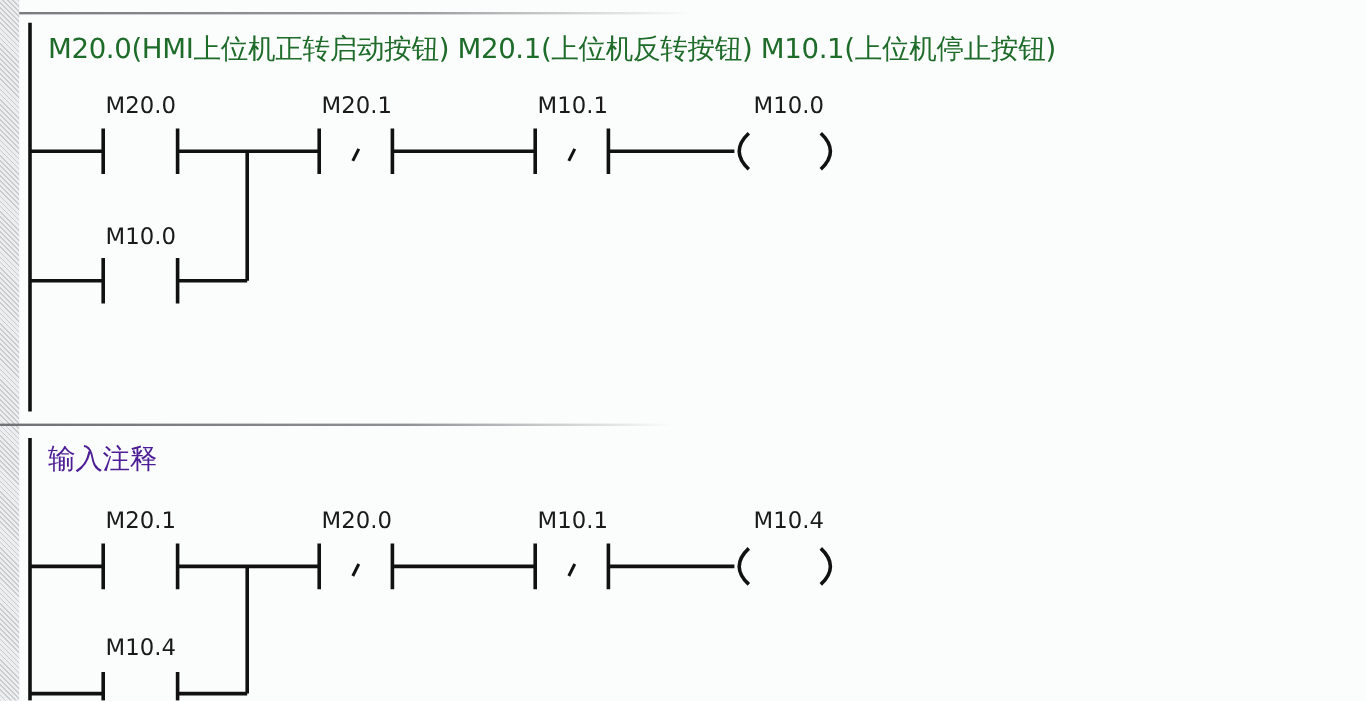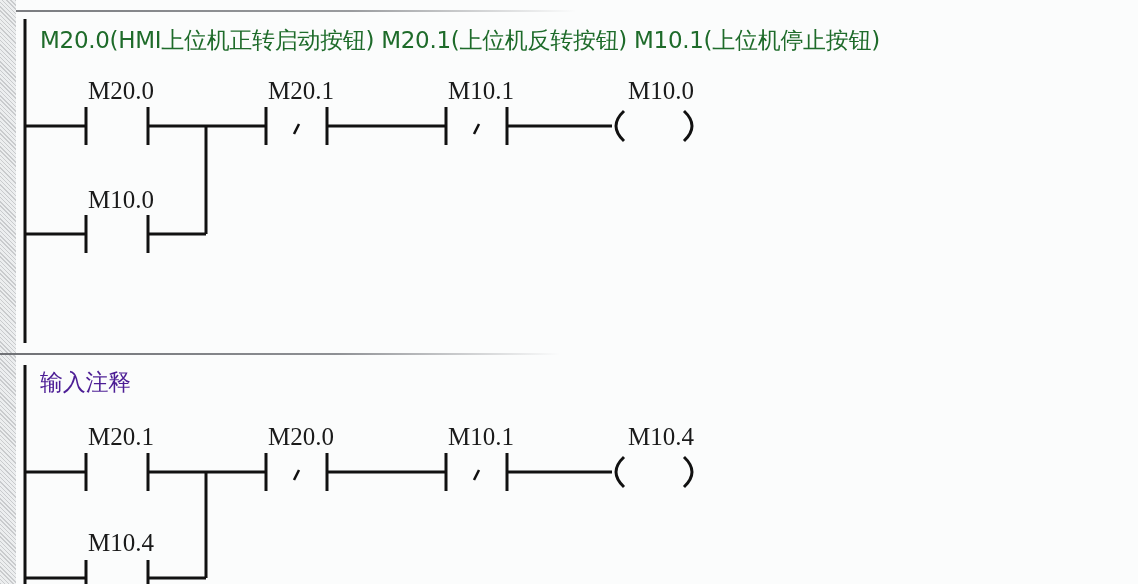--- a/index.html
+++ b/index.html
@@ -26,21 +26,21 @@
   .net1 { top:13px; height:338px; }
   .net2 { top:357px; height:227px; }
   .comment {
     position:absolute; left:24px; top:12px;
     font-size:23px; white-space:nowrap; letter-spacing:-0.3px;
   }
   .net1 .comment { color:#1e6b2a; }
   .net2 .comment { color:#4c1d95; top:10px; }
   .ladder { position:absolute; left:0; top:0; }
   .op-label {
-    position:absolute; font-size:25px; color:#1a1a1a; white-space:nowrap;font-family:Liberation Serif, serif;
+    position:absolute; font-size:19px; color:#1a1a1a; white-space:nowrap;
   }
 </style>
 </head>
 <body>
 
 <div class="left-strip"></div>
 <div class="top-sep"></div>
 <div class="mid-sep"></div>
 
 <div class="network net1">

